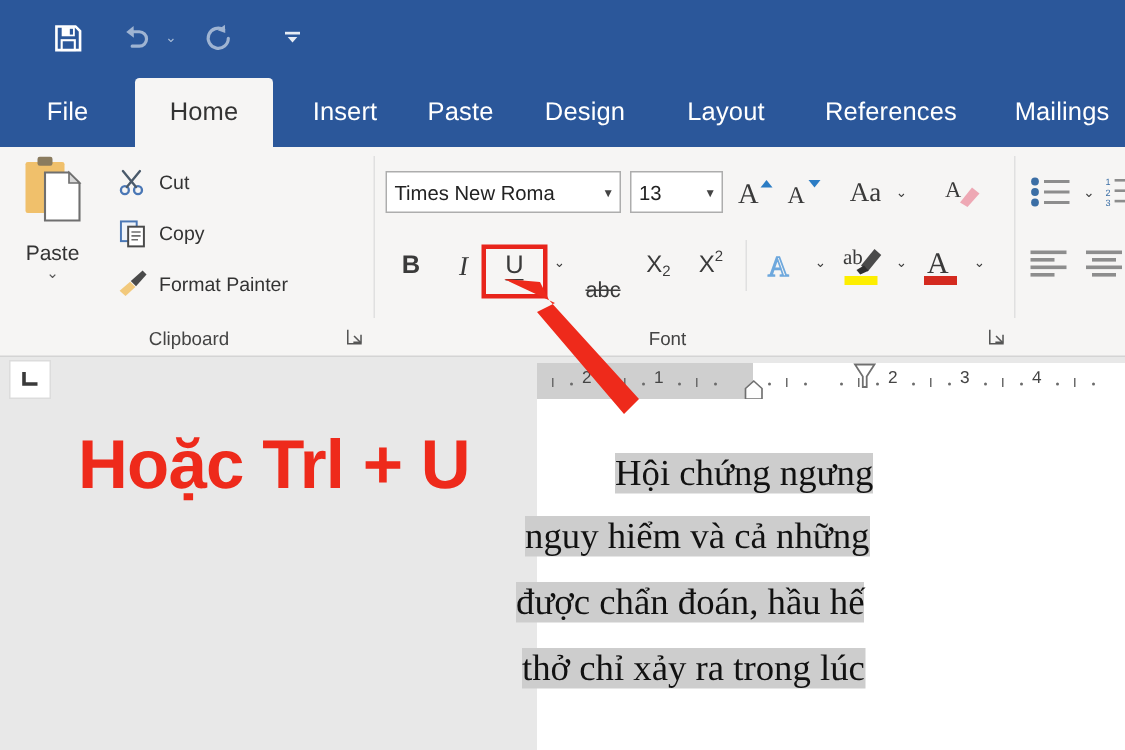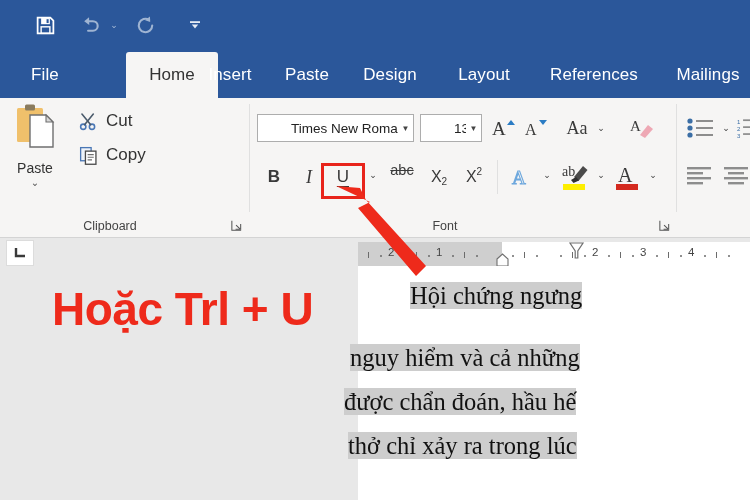--- a/index.html
+++ b/index.html
@@ -31,21 +31,21 @@
     background:#2b579a;
   }
   .tab{
     position:absolute; top:0; height:46px;
     display:flex; align-items:center; justify-content:center;
     color:#ffffff; font-size:17px; padding:0 14px;
     letter-spacing:.1px;
     text-align:right;
   }
   .tab.active{
-    background:#f6f5f4; color:#333333; border-radius:3px 3px 0 0;margin-left:36px;
+    background:#f6f5f4; color:#333333; border-radius:3px 3px 0 0;
   }
 
   
   #ribbon{
     position:absolute; left:0; top:98px; width:750px; height:140px;
     background:#f6f5f4;
     border-bottom:1px solid #d4d4d4;
   }
   .grp-sep{
     position:absolute; top:6px; width:1px; height:108px; background:#e0e0e0;
@@ -63,26 +63,26 @@
     position:absolute; left:4px; top:4px; width:62px; height:100px;
     display:flex; flex-direction:column; align-items:center;
   }
   #paste-label{ font-size:14px; color:#333; margin-top:2px; }
   #paste-caret{ font-size:10px; color:#555; line-height:12px; margin-top:1px;}
 
   .cmd-row{
     position:absolute; display:flex; align-items:center; gap:7px;
     height:26px;
   }
-  .cmd-row .lbl{ font-size:17px; color:#333; white-space:nowrap; }
+  .cmd-row .lbl{ font-size:13px; color:#333; white-space:nowrap; }
 
   
   .combo{
     position:absolute; background:#fff; border:1px solid #adadad;
-    display:flex; align-items:center;padding-left:28px;
+    display:flex; align-items:center;
   }
   .combo .val{
     font-size:13.5px; color:#222; padding-left:5px; flex:1;
     overflow:hidden; white-space:nowrap;
     font-family:"Liberation Sans", sans-serif;
   }
   .combo .arw{
     width:15px; text-align:center; font-size:8px; color:#444;
   }
 
@@ -244,22 +244,29 @@
 
   <div class="cmd-row" style="left:78px; top:44px;">
     <svg width="21" height="21" viewBox="0 0 24 24">
       <rect x="3" y="3" width="12" height="15" fill="#eef3f9" stroke="#4a77b5" stroke-width="1.5"></rect>
       <rect x="8.5" y="7" width="12" height="15" fill="#ffffff" stroke="#4a4a4a" stroke-width="1.5"></rect>
       <path d="M11 11h7 M11 14h7 M11 17h5" stroke="#6f6f6f" stroke-width="1.2"></path>
     </svg>
     <span class="lbl">Copy</span>
   </div>
 
-
-  <div class="grp-label" style="left:60px; width:100px;">Clipboard</div>
+  <div class="cmd-row" style="left:78px; top:78px;">
+    <svg width="21" height="21" viewBox="0 0 24 24">
+      <path d="M2 17 L10 10 L14 14 L6.5 21 Z" fill="#f2c97c"></path>
+      <path d="M10.5 9.5 L19.5 1.5 L22.5 4.5 L14.5 13.5 Z" fill="#4a4a4a"></path>
+    </svg>
+    <span class="lbl">Format Painter</span>
+  </div>
+
+  <div class="grp-label" style="left:76px; width:100px;">Clipboard</div>
   <div class="launcher" style="left:230px;">
     <svg width="13" height="13" viewBox="0 0 14 14">
       <path d="M2 2 v10 h10" fill="none" stroke="#555" stroke-width="1.1"></path>
       <path d="M11.5 5.5 v5.5 h-5.5" fill="none" stroke="#555" stroke-width="1.1"></path>
       <path d="M6.5 6.5 L11 11" stroke="#555" stroke-width="1.1"></path>
     </svg>
   </div>
 
   <div class="grp-sep" style="left:249px;"></div>
 
@@ -304,21 +311,21 @@
 
   <div class="ico-btn" style="left:294px; top:61px; width:30px; height:36px;">
     <span style="font-family:'Liberation Serif', serif; font-style:italic; font-size:18px; color:#3a3a3a;">I</span>
   </div>
 
   <div class="ico-btn" style="left:327px; top:61px; width:32px; height:36px;">
     <span style="font-family:'Liberation Sans', sans-serif; font-size:17px; color:#3a3a3a; border-bottom:1.6px solid #3a3a3a; line-height:19px;">U</span>
   </div>
   <div class="mini-caret" style="left:366px; top:68px; width:14px; height:18px;">⌄</div>
 
-  <div class="ico-btn" style="left:385px; top:54px; width:34px; height:36px;">
+  <div class="ico-btn" style="left:385px; top:78px; width:34px; height:36px;">
     <span style="font-family:'Liberation Sans', sans-serif; font-size:14.5px; color:#3a3a3a; text-decoration:line-through;">abc</span>
   </div>
 
   <div class="ico-btn" style="left:423px; top:61px; width:32px; height:36px;">
     <span style="font-family:'Liberation Sans', sans-serif; font-size:16px; color:#3a3a3a;">X</span>
       <span style="font-family:'Liberation Sans', sans-serif; font-size:10px; color:#3a3a3a; position:relative; top:4px;">2</span>
   </div>
 
   <div class="ico-btn" style="left:458px; top:61px; width:32px; height:36px;">
     <span style="font-family:'Liberation Sans', sans-serif; font-size:16px; color:#3a3a3a;">X</span>
@@ -472,21 +479,21 @@
   <div class="vk" style="top:158px;">2</div>
   <div class="vk" style="top:176px;">·</div>
   <div class="vk" style="top:192px;">|</div>
   <div class="vk" style="top:206px;">·</div>
   <div class="vk" style="top:222px;">3</div>
 </div>
 
 <div id="workspace">
   <div id="page">
     <div id="doc-text">
-      <div class="dline" style="left:52px; top:8px;">
+      <div class="dline" style="left:52px; top:28px;">
         <span class="sel">Hội chứng ngưng</span>
       </div>
       <div class="dline" style="left:-8px; top:70px;">
         <span class="sel">nguy hiểm và cả những</span>
       </div>
       <div class="dline" style="left:-14px; top:114px;">
         <span class="sel">được chẩn đoán, hầu hế</span>
       </div>
       <div class="dline" style="left:-10px; top:158px;">
         <span class="sel">thở chỉ xảy ra trong lúc</span>

